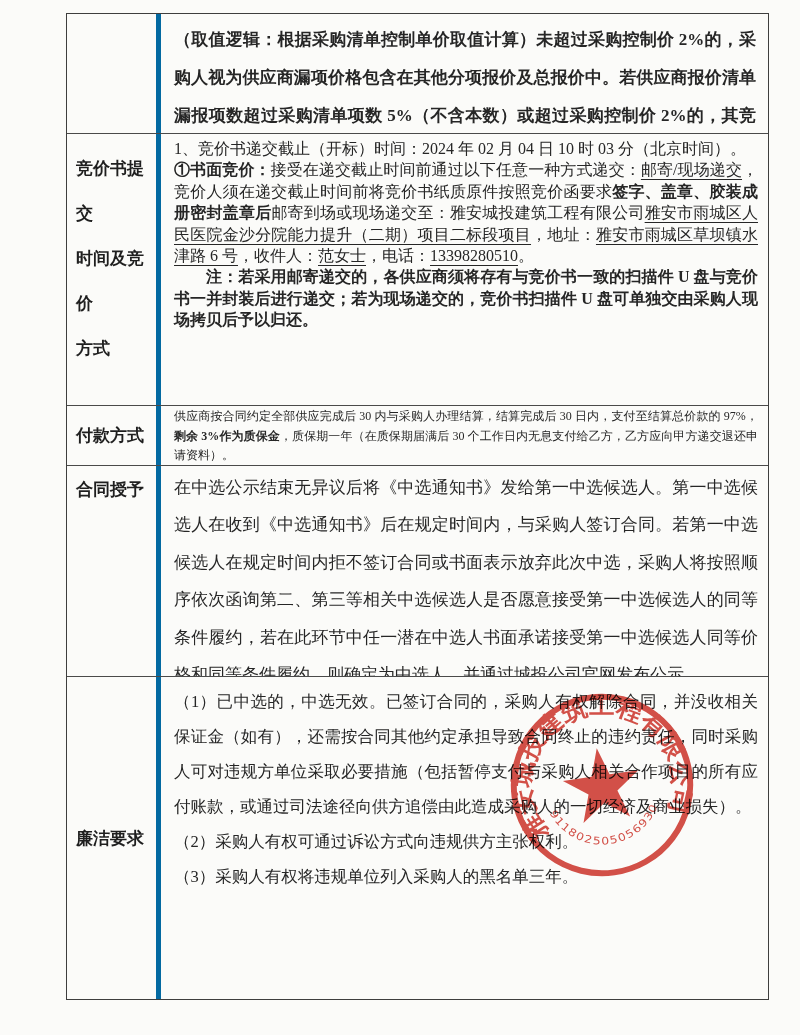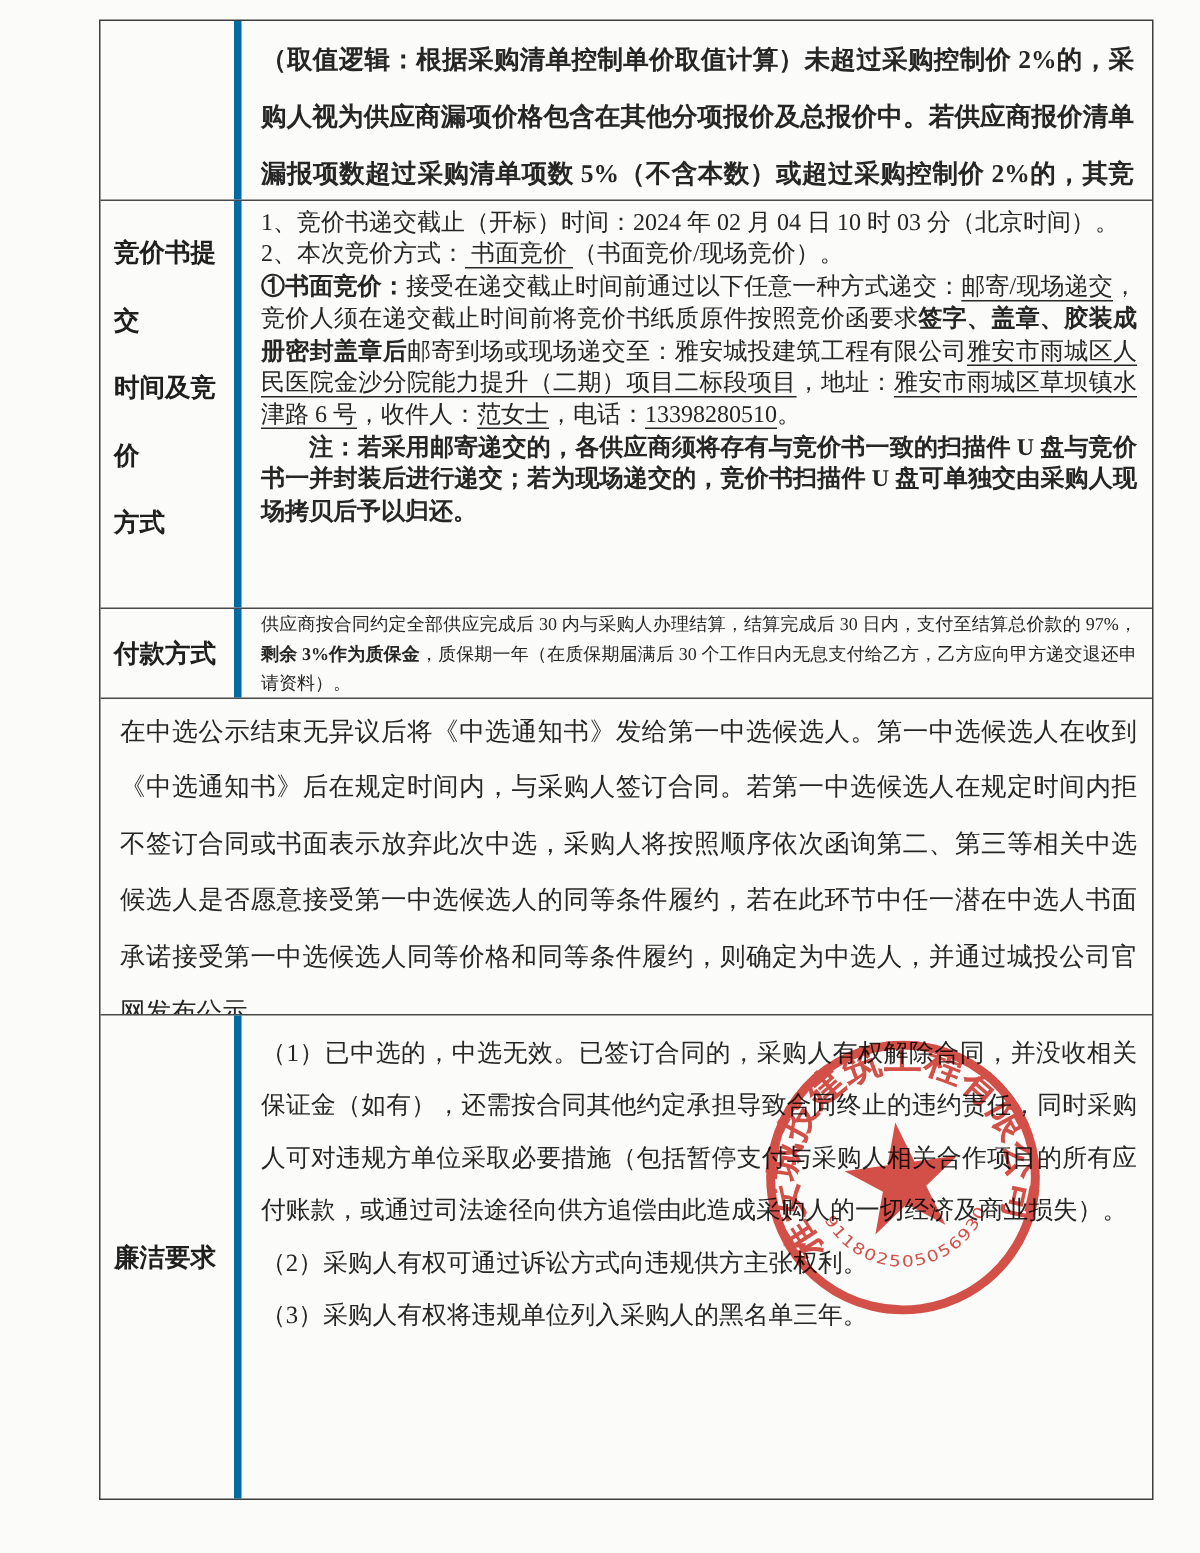--- a/index.html
+++ b/index.html
@@ -82,34 +82,34 @@
           <p><span class="b">（取值逻辑：根据采购清单控制单价取值计算）未超过采购控制价 2%的，采购人视为供应商漏项价格包含在其他分项报价及总报价中。若供应商报价清单漏报项数超过采购清单项数 5%（不含本数）或超过采购控制价 2%的，其竞价文件无效。</span></p>
         </div>
     </div>
 
     <div class="row r2">
       <div class="hdr">竞价书提交
 时间及竞价
 方式</div>
       <div class="content">
           <p><span>1、竞价书递交截止（开标）时间：2024 年 02 月 04 日 10 时 03 分（北京时间）。</span></p>
-          <p><span>2、本次竞价方式：</span><span class="u"> 书面竞价 </span><span>（书面竞价/现场竞价）。</span></p>
           <p><span class="b">①书面竞价：</span><span>接受在递交截止时间前通过以下任意一种方式递交：</span><span class="u">邮寄/现场递交</span><span>，竞价人须在递交截止时间前将竞价书纸质原件按照竞价函要求</span><span class="b">签字、盖章、胶装成册密封盖章后</span><span>邮寄到场或现场递交至：雅安城投建筑工程有限公司</span><span class="u">雅安市雨城区人民医院金沙分院能力提升（二期）项目二标段项目</span><span>，地址：</span><span class="u">雅安市雨城区草坝镇水津路 6 号</span><span>，收件人：</span><span class="u">范女士</span><span>，电话：</span><span class="u">13398280510</span><span>。</span></p>
           <p class="indent"><span class="b">注：若采用邮寄递交的，各供应商须将存有与竞价书一致的扫描件 U 盘与竞价书一并封装后进行递交；若为现场递交的，竞价书扫描件 U 盘可单独交由采购人现场拷贝后予以归还。</span></p>
         </div>
     </div>
 
     <div class="row r3">
       <div class="hdr">付款方式</div>
       <div class="content">
           <p><span>供应商按合同约定全部供应完成后 30 内与采购人办理结算，结算完成后 30 日内，支付至结算总价款的 97%，</span><span class="b">剩余 3%作为质保金</span><span>，质保期一年（在质保期届满后 30 个工作日内无息支付给乙方，乙方应向甲方递交退还申请资料）。</span></p>
         </div>
     </div>
 
     <div class="row r4">
+      <div class="hdr">合同授予</div>
       <div class="content">
           <p><span>在中选公示结束无异议后将《中选通知书》发给第一中选候选人。第一中选候选人在收到《中选通知书》后在规定时间内，与采购人签订合同。若第一中选候选人在规定时间内拒不签订合同或书面表示放弃此次中选，采购人将按照顺序依次函询第二、第三等相关中选候选人是否愿意接受第一中选候选人的同等条件履约，若在此环节中任一潜在中选人书面承诺接受第一中选候选人同等价格和同等条件履约，则确定为中选人，并通过城投公司官网发布公示。</span></p>
         </div>
     </div>
 
     <div class="row r5">
       <div class="hdr">廉洁要求</div>
       <div class="content">
           <p><span>（1）已中选的，中选无效。已签订合同的，采购人有权解除合同，并没收相关保证金（如有），还需按合同其他约定承担导致合同终止的违约责任，同时采购人可对违规方单位采取必要措施（包括暂停支付与采购人相关合作项目的所有应付账款，或通过司法途径向供方追偿由此造成采购人的一切经济及商业损失）。</span></p>
           <p><span>（2）采购人有权可通过诉讼方式向违规供方主张权利。</span></p>

